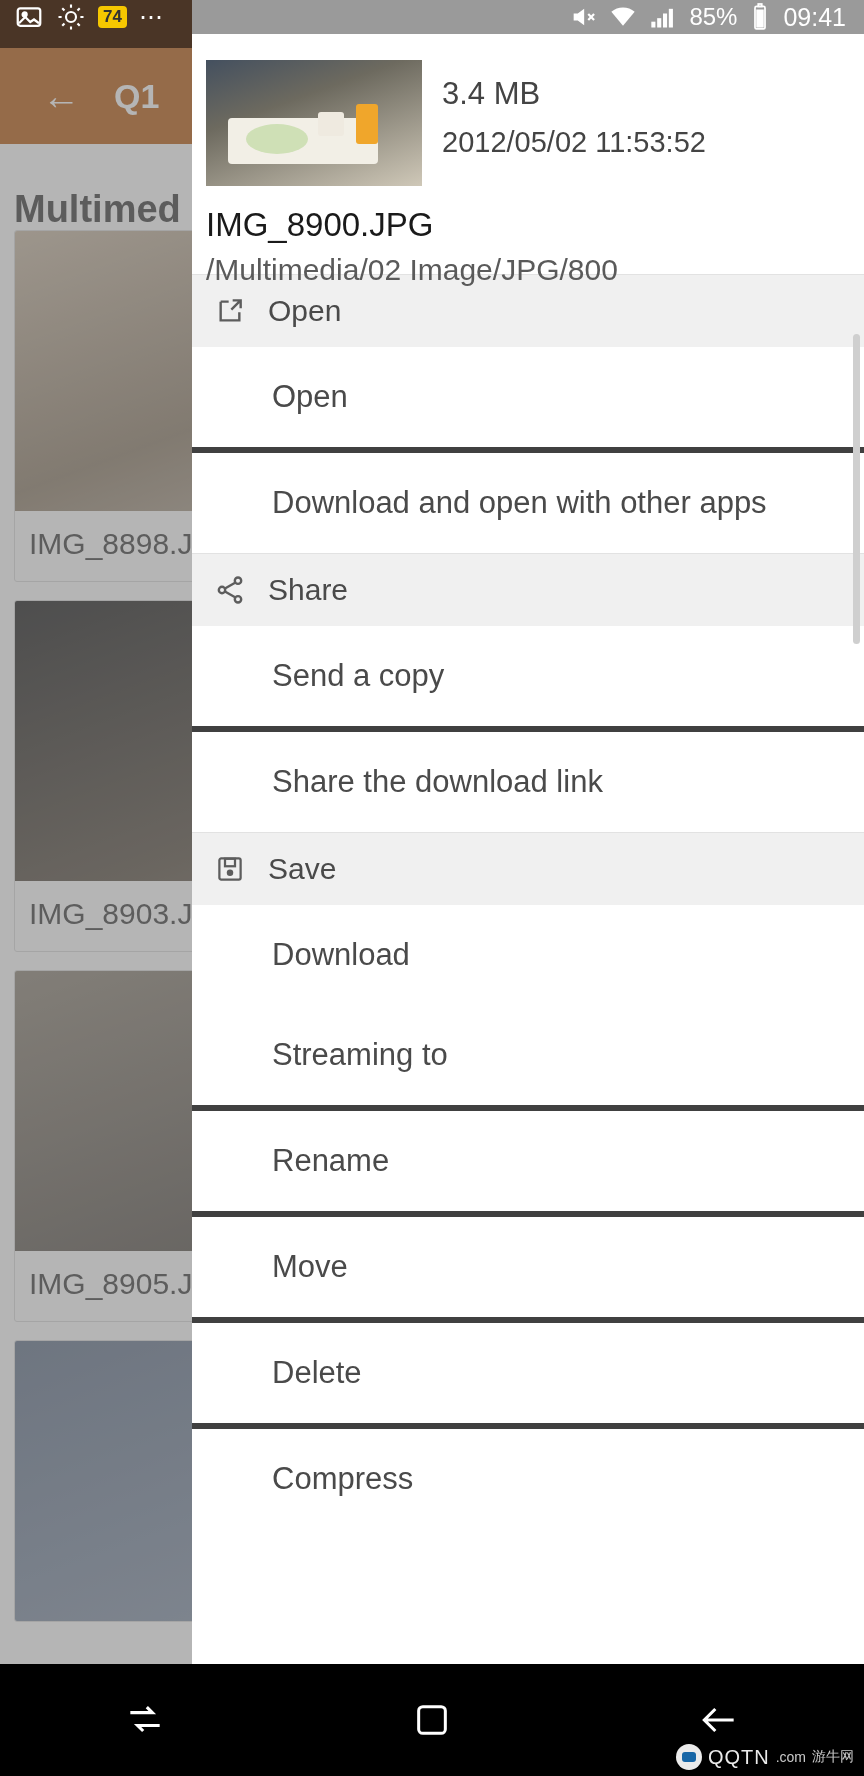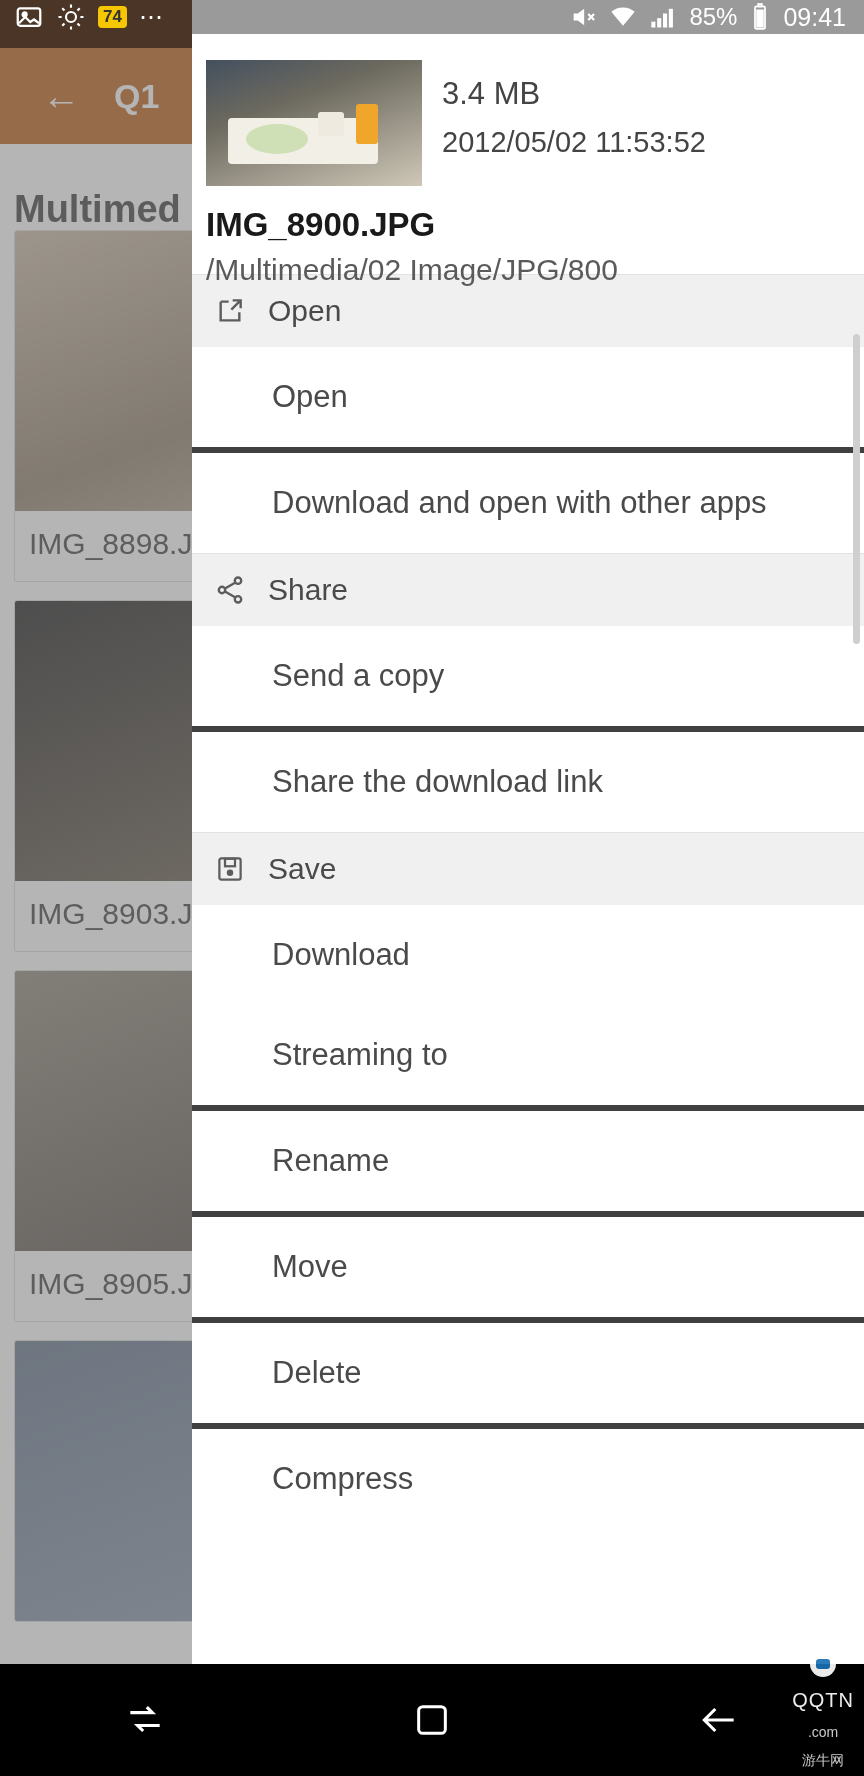--- a/index.html
+++ b/index.html
@@ -78,21 +78,21 @@
     position:absolute;left:40px;top:64px;width:62px;height:30px;background:#cfe0b6;border-radius:50%;
   }
   .file-thumb .glass{
     position:absolute;left:150px;top:44px;width:22px;height:40px;background:#f0a62b;border-radius:3px;
   }
   .file-thumb .cup{
     position:absolute;left:112px;top:52px;width:26px;height:24px;background:#efeae0;border-radius:3px;
   }
   .file-size{position:absolute;left:250px;top:28px;font-size:31px;color:#444;}
   .file-date{position:absolute;left:250px;top:78px;font-size:29px;color:#444;}
-  .file-name{position:absolute;left:14px;top:158px;font-size:33px;font-weight:bold;color:#1a1a1a;}
+  .file-name{position:absolute;left:14px;top:158px;font-size:33px;font-weight:normal;color:#1a1a1a;}
   .file-path{position:absolute;left:14px;top:205px;font-size:30px;color:#5a5a5a;}
 
   .section{
     height:72px;background:#f0f0f0;display:flex;align-items:center;
     border-top:1px solid #e2e2e2;
   }
   .section .ico{width:76px;display:flex;justify-content:center;align-items:center;color:#5d5d5d;}
   .section .lbl{font-size:30px;color:#4a4a4a;}
   .item{
     height:100px;display:flex;align-items:center;border-top:6px solid #404040;background:#fff;
@@ -105,22 +105,22 @@
     position:absolute;right:4px;top:286px;width:7px;height:310px;background:#cfcfcf;border-radius:4px;
   }
 
   
   .navbar{
     position:absolute;left:0;top:1664px;width:864px;height:112px;background:#000;
     display:flex;align-items:center;justify-content:space-around;z-index:8;
   }
   .navbar .nb{color:#fff;display:flex;align-items:center;justify-content:center;}
   .wm{
-    position:absolute;right:10px;bottom:6px;display:flex;align-items:center;gap:12px;z-index:9;
-    color:#fff;font-size:19px;opacity:.92;flex-direction:column;
+    position:absolute;right:10px;bottom:6px;display:flex;align-items:center;gap:6px;z-index:9;
+    color:#fff;font-size:19px;opacity:.92;
   }
   .wm .ball{width:26px;height:26px;border-radius:50%;background:#fff;position:relative;}
   .wm .ball:after{content:"";position:absolute;left:6px;top:8px;width:14px;height:10px;background:#1a6fb5;border-radius:3px;}
   .wm .wmtxt{font-size:20px;letter-spacing:1px;}
   .wm .wmsub{font-size:14px;opacity:.85;}
 </style>
 </head>
 <body>
 
 <div id="root">

